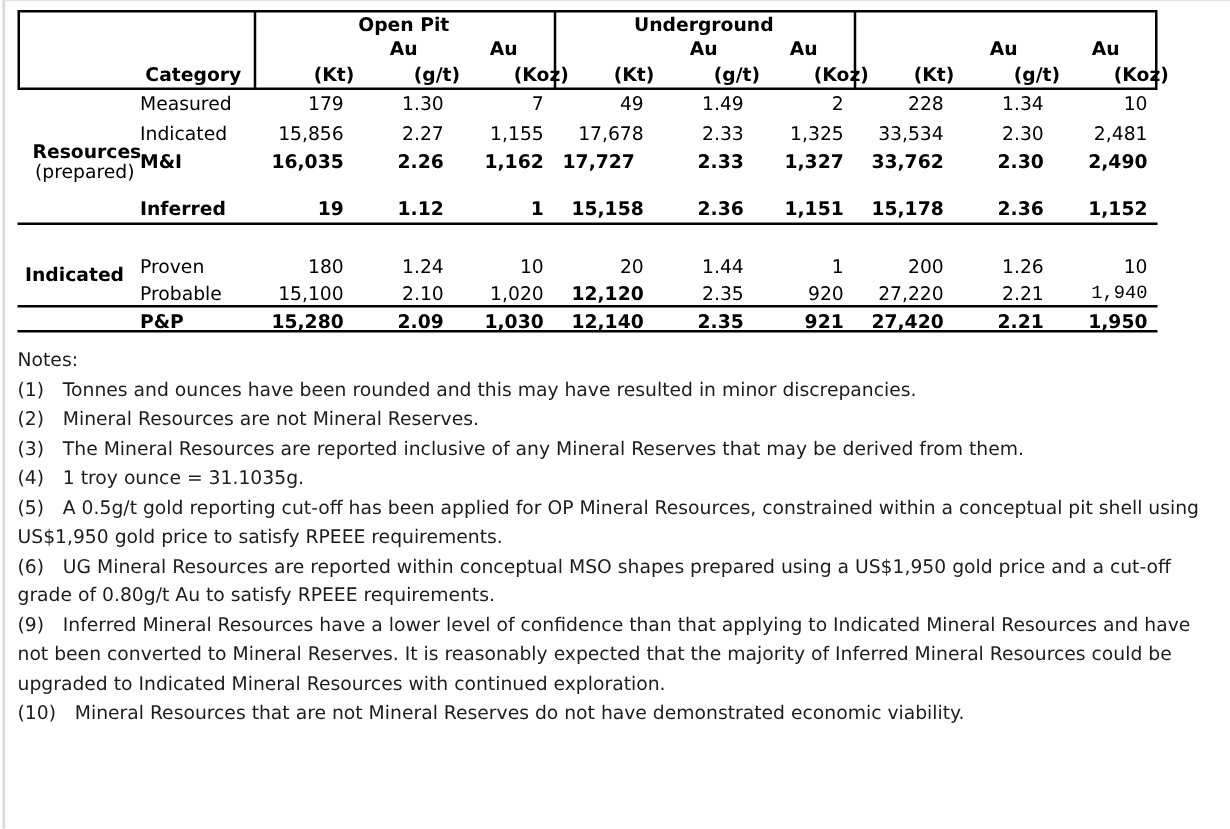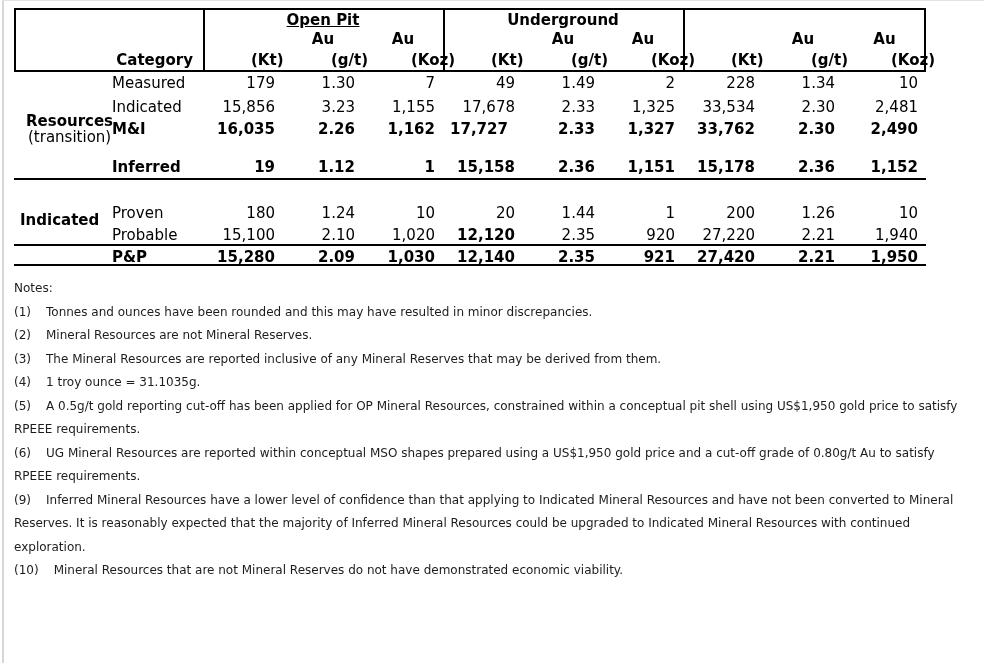--- a/index.html
+++ b/index.html
@@ -39,41 +39,41 @@
   .cat  { text-align: left; padding-left: 2px; line-height: 22px; white-space: nowrap; }
   .num  { text-align: right; padding-right: 8px; line-height: 22px; white-space: nowrap; }
   .bold { font-weight: bold; }
 
   .sec-label { position: absolute; left: 12px; }
   .sec-label .main { font-weight: bold; line-height: 17px; }
   .sec-label .sub  { line-height: 15px; padding-left: 2px; }
   .reserves-label  { position: absolute; left: 6px; font-weight: bold; line-height: 17px; }
 
   
-  .notes { width: 952px; margin-top: 11px; font-size: 12px; line-height: 23.5px; color: #1c1c1c; }
+  .notes { width: 952px; margin-top: 11px; font-size: 15px; line-height: 23.5px; color: #1c1c1c; }
   .notes-heading { margin: 0; }
   p.note { margin: 0; }
   .note-num { margin-right: 15px; }
 </style>
 </head>
 <body>
 
 <div class="edge-left"></div>
 <div class="edge-top"></div>
 
 <div class="content">
 
   <div class="table-wrap">
     <div class="header-box"></div>
     <div class="vline" style="left:189px"></div>
     <div class="vline" style="left:429px"></div>
     <div class="vline" style="left:669px"></div>
 
     <div class="thead" id="thead">
-        <div class="grp-title" style="grid-area: 1 / 3 / auto / span 3; text-decoration: underline;">Open Pit</div>
+        <div class="grp-title" style="grid-area: 1 / 3 / auto / span 3;">Open Pit</div>
         <div class="au" style="grid-area: 2 / 4;">Au</div>
         <div class="au" style="grid-area: 2 / 5;">Au</div>
         <div class="unit" style="grid-area: 3 / 3;">(Kt)</div>
         <div class="unit" style="grid-area: 3 / 4;">(g/t)</div>
         <div class="unit" style="grid-area: 3 / 5;">(Koz)</div>
         <div class="grp-title" style="grid-area: 1 / 6 / auto / span 3;">Underground</div>
         <div class="au" style="grid-area: 2 / 7;">Au</div>
         <div class="au" style="grid-area: 2 / 8;">Au</div>
         <div class="unit" style="grid-area: 3 / 6;">(Kt)</div>
         <div class="unit" style="grid-area: 3 / 7;">(g/t)</div>
@@ -91,21 +91,21 @@
         <div class="num" style="grid-area: 1 / 4;">1.30</div>
         <div class="num" style="grid-area: 1 / 5;">7</div>
         <div class="num" style="grid-area: 1 / 6;">49</div>
         <div class="num" style="grid-area: 1 / 7;">1.49</div>
         <div class="num" style="grid-area: 1 / 8;">2</div>
         <div class="num" style="grid-area: 1 / 9;">228</div>
         <div class="num" style="grid-area: 1 / 10;">1.34</div>
         <div class="num" style="grid-area: 1 / 11;">10</div>
         <div class="cat" style="grid-area: 2 / 2;">Indicated</div>
         <div class="num" style="grid-area: 2 / 3;">15,856</div>
-        <div class="num" style="grid-area: 2 / 4;">3.23</div>
+        <div class="num" style="grid-area: 2 / 4;">2.27</div>
         <div class="num" style="grid-area: 2 / 5;">1,155</div>
         <div class="num" style="grid-area: 2 / 6;">17,678</div>
         <div class="num" style="grid-area: 2 / 7;">2.33</div>
         <div class="num" style="grid-area: 2 / 8;">1,325</div>
         <div class="num" style="grid-area: 2 / 9;">33,534</div>
         <div class="num" style="grid-area: 2 / 10;">2.30</div>
         <div class="num" style="grid-area: 2 / 11;">2,481</div>
         <div class="cat bold" style="grid-area: 3 / 2;">M&amp;I</div>
         <div class="num bold" style="grid-area: 3 / 3;">16,035</div>
         <div class="num bold" style="grid-area: 3 / 4;">2.26</div>
@@ -138,36 +138,36 @@
         <div class="num" style="grid-area: 7 / 11;">10</div>
         <div class="cat" style="grid-area: 8 / 2;">Probable</div>
         <div class="num" style="grid-area: 8 / 3;">15,100</div>
         <div class="num" style="grid-area: 8 / 4;">2.10</div>
         <div class="num" style="grid-area: 8 / 5;">1,020</div>
         <div class="num" style="grid-area: 8 / 6; font-weight: bold;">12,120</div>
         <div class="num" style="grid-area: 8 / 7;">2.35</div>
         <div class="num" style="grid-area: 8 / 8;">920</div>
         <div class="num" style="grid-area: 8 / 9;">27,220</div>
         <div class="num" style="grid-area: 8 / 10;">2.21</div>
-        <div class="num" style="grid-area: 8 / 11;">1,940</div>
+        <div class="num" style="grid-area: 8 / 11; font-family: Liberation Mono, monospace;">1,940</div>
         <div class="cat bold" style="grid-area: 9 / 2;">P&amp;P</div>
         <div class="num bold" style="grid-area: 9 / 3;">15,280</div>
         <div class="num bold" style="grid-area: 9 / 4;">2.09</div>
         <div class="num bold" style="grid-area: 9 / 5;">1,030</div>
         <div class="num bold" style="grid-area: 9 / 6;">12,140</div>
         <div class="num bold" style="grid-area: 9 / 7;">2.35</div>
         <div class="num bold" style="grid-area: 9 / 8;">921</div>
         <div class="num bold" style="grid-area: 9 / 9;">27,420</div>
         <div class="num bold" style="grid-area: 9 / 10;">2.21</div>
         <div class="num bold" style="grid-area: 9 / 11;">1,950</div>
       </div>
 
     <div class="sec-label" style="top:105px">
       <div class="main">Resources</div>
-      <div class="sub">(transition)</div>
+      <div class="sub">(prepared)</div>
     </div>
     <div class="reserves-label" style="top:204px">Indicated</div>
 
     <div class="hrule" style="top:170px"></div>
     <div class="hrule" style="top:236px"></div>
     <div class="hrule" style="top:256px"></div>
   </div>
 
   <div class="notes">
     <p class="notes-heading">Notes:</p>

